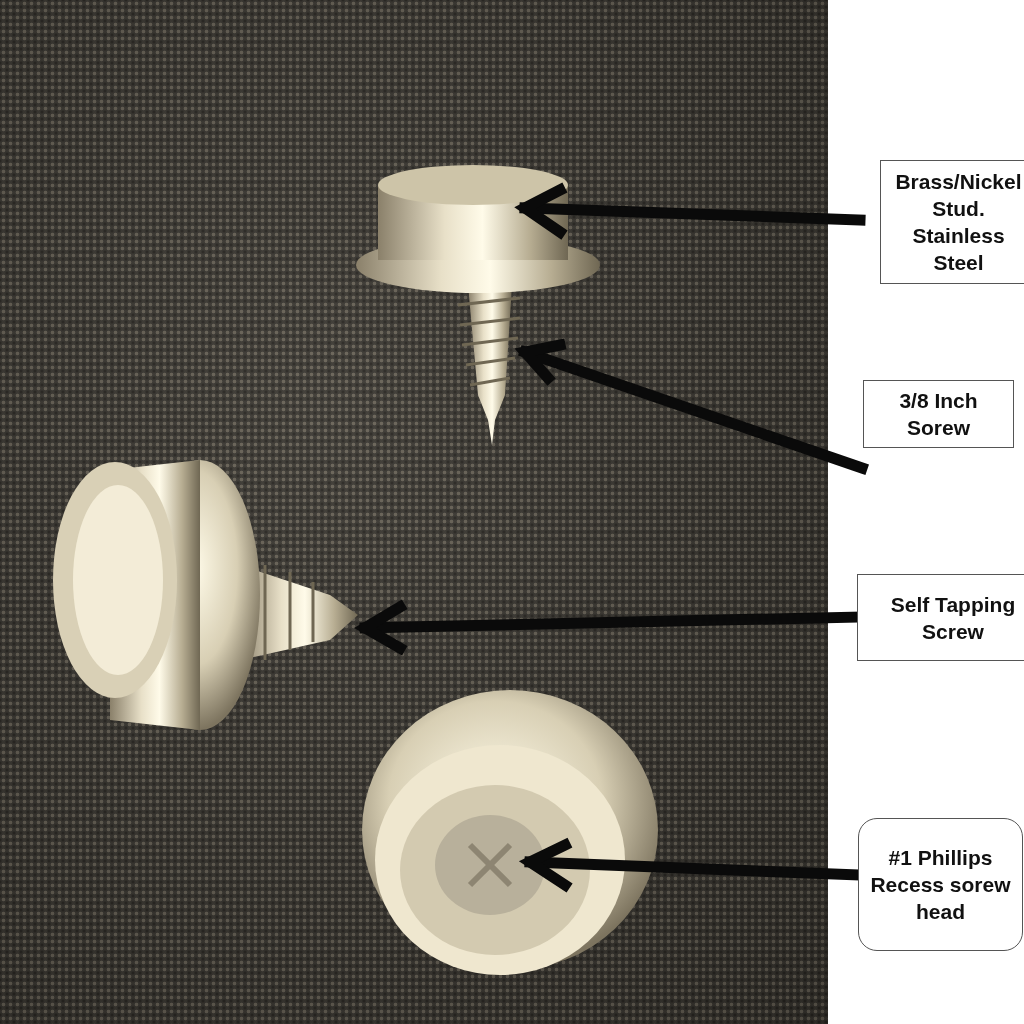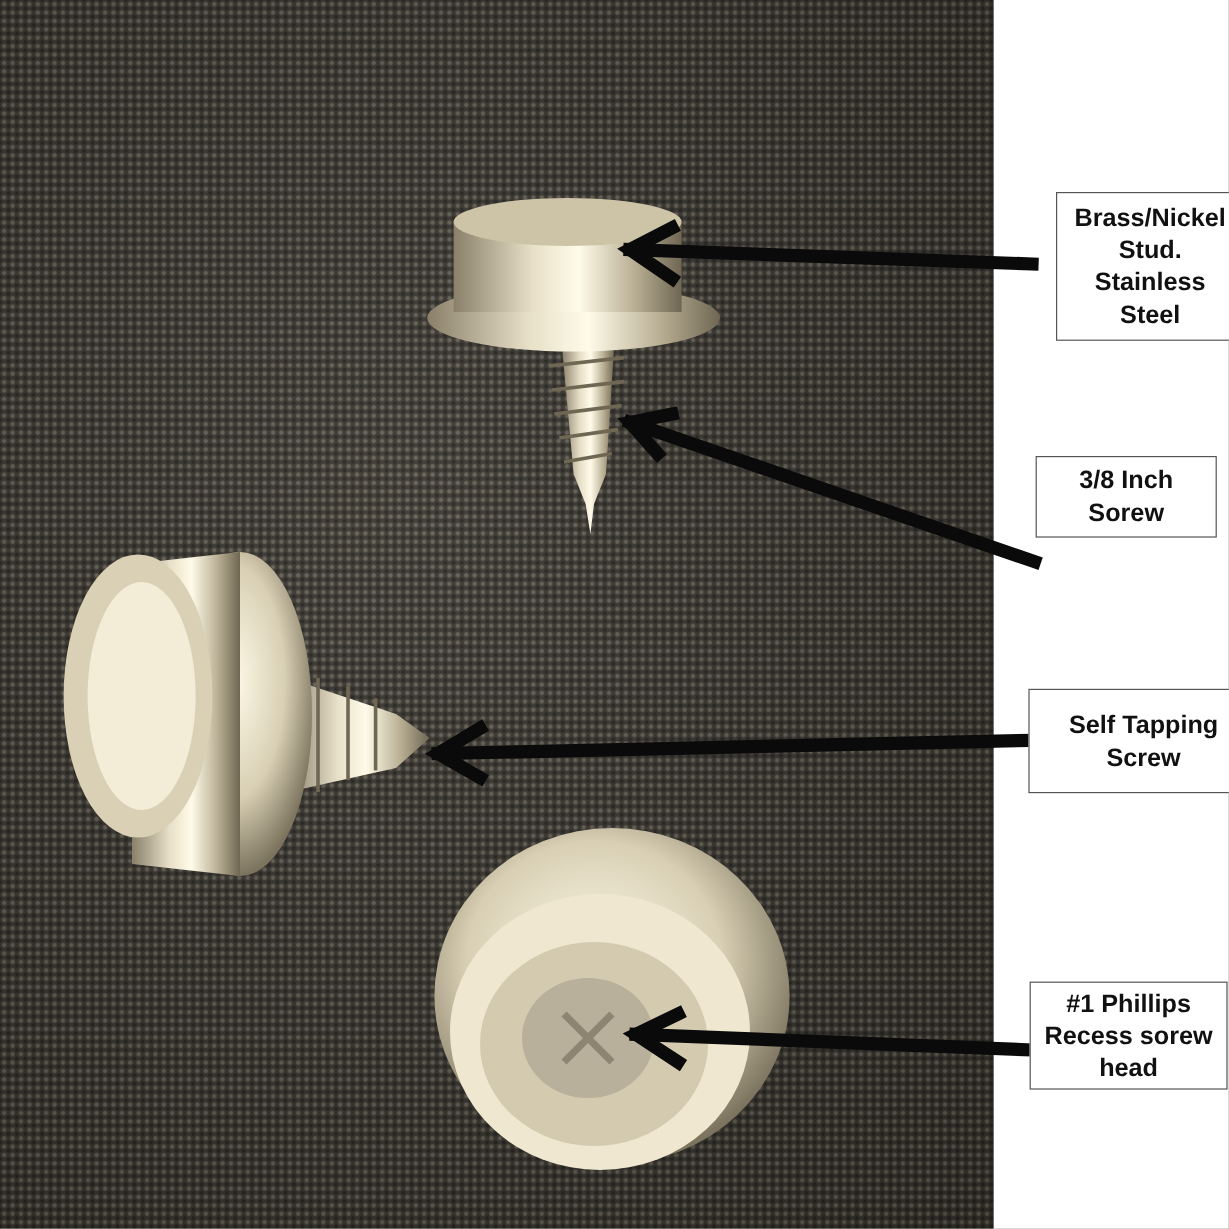--- a/index.html
+++ b/index.html
@@ -97,15 +97,15 @@
 </svg>
 
 <div class="label" style="left:860px; top:160px; width:157px; height:124px;margin-left:20px;">Brass/Nickel
 Stud.
 Stainless
 Steel</div>
 <div class="label" style="left:863px; top:380px; width:151px; height:68px;">3/8 Inch
 Sorew</div>
 <div class="label" style="left:857px; top:574px; width:192px; height:87px;text-align:center;">Self Tapping
 Screw</div>
-<div class="label" style="left:858px; top:818px; width:165px; height:90px;">#1 Phillips
+<div class="label" style="left:858px; top:818px; width:165px; height:133px;border-radius:19px;">#1 Phillips
 Recess sorew
 head</div>
 
 </body></html>

